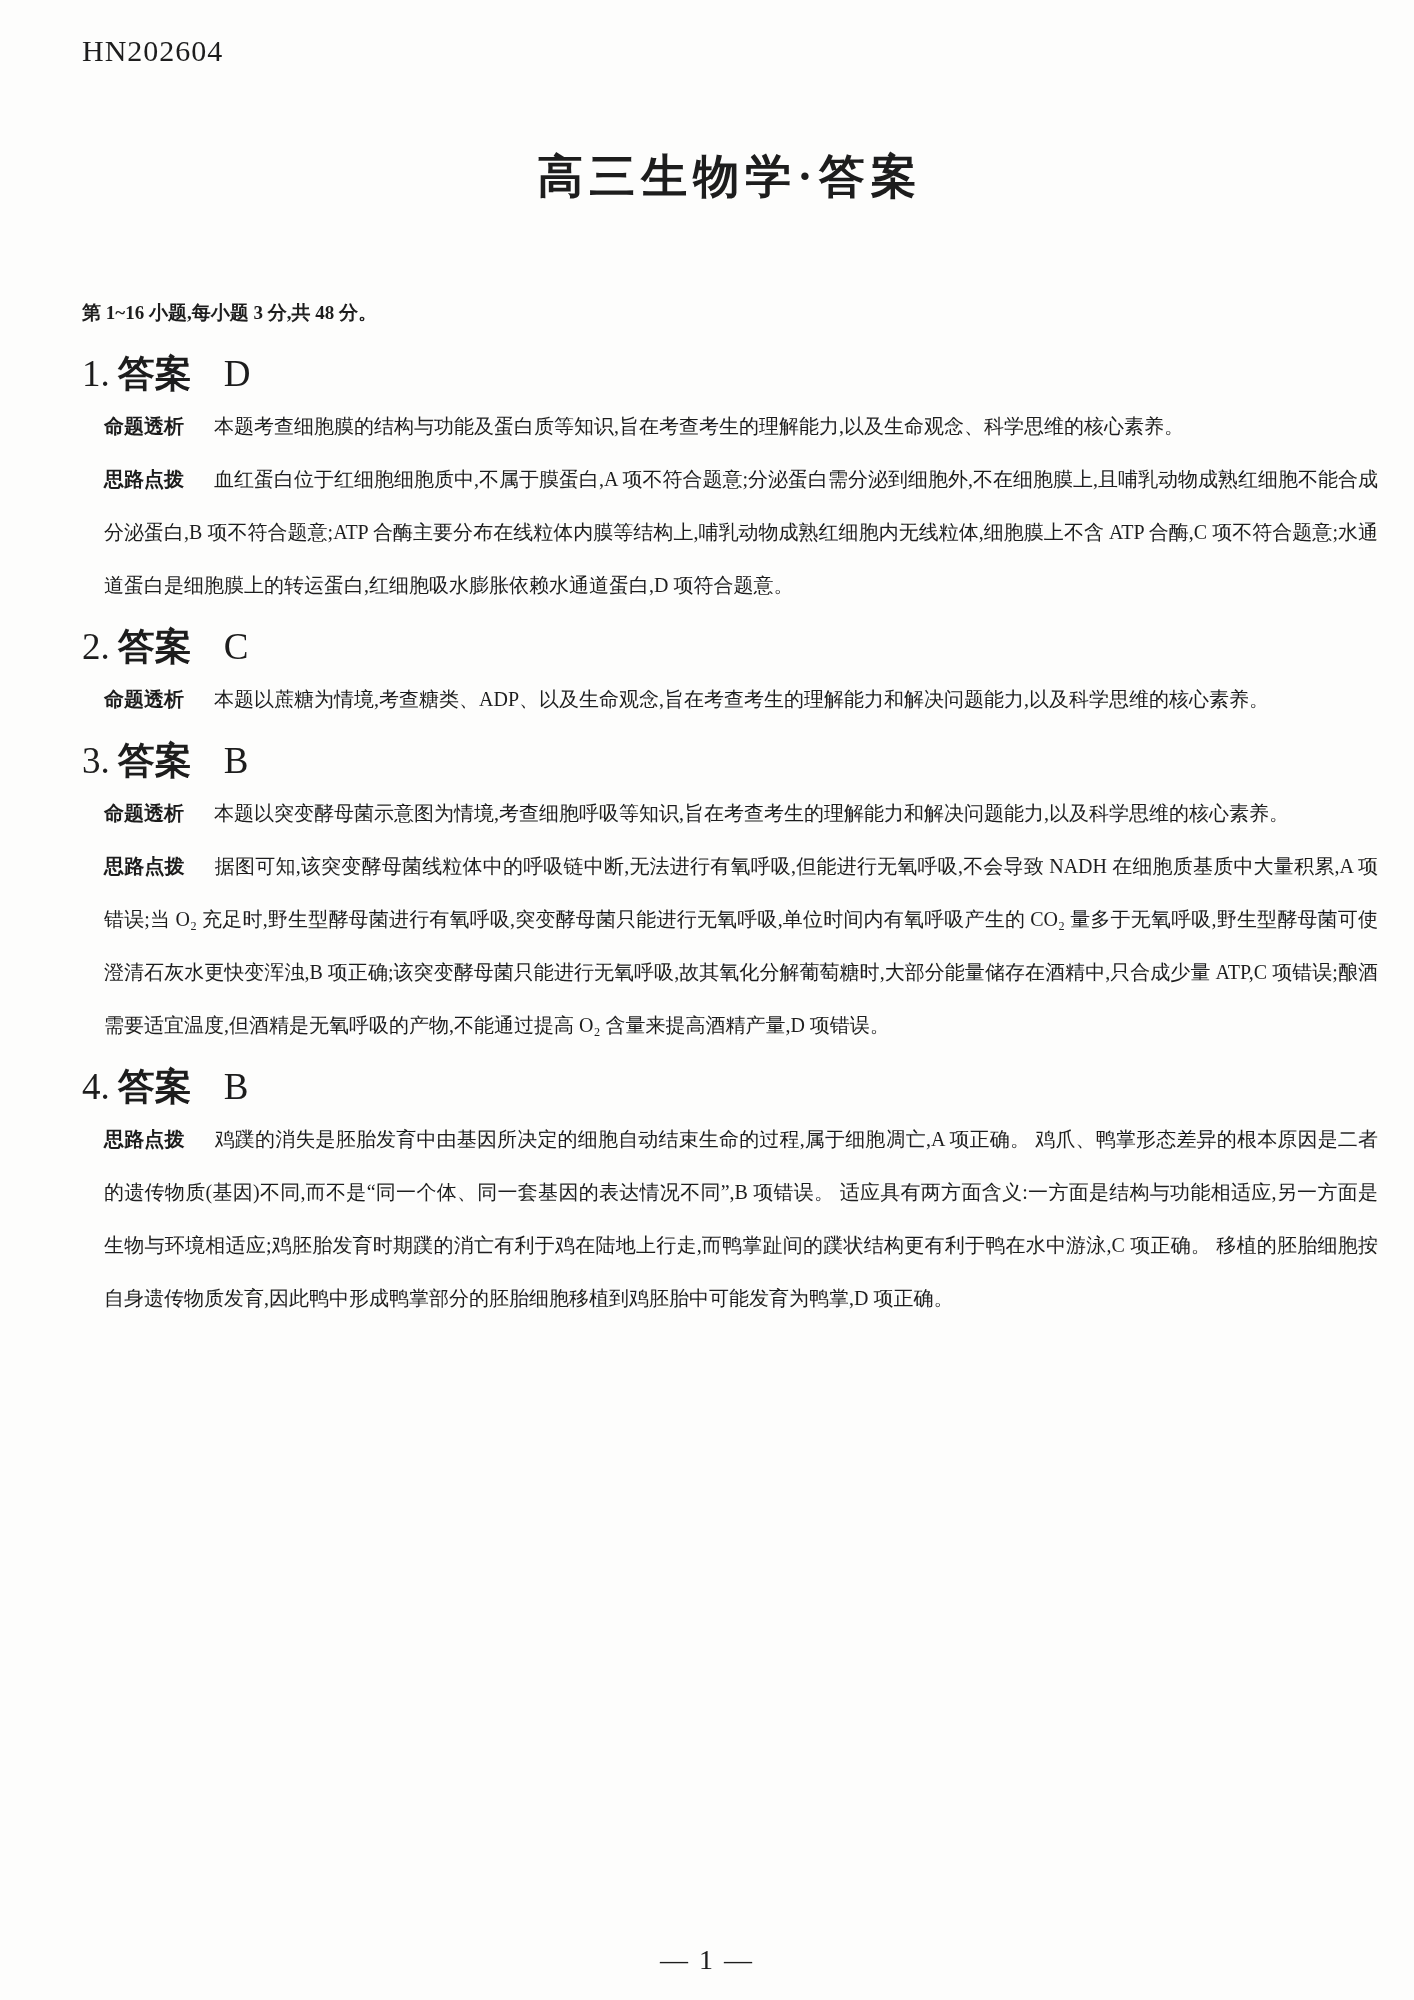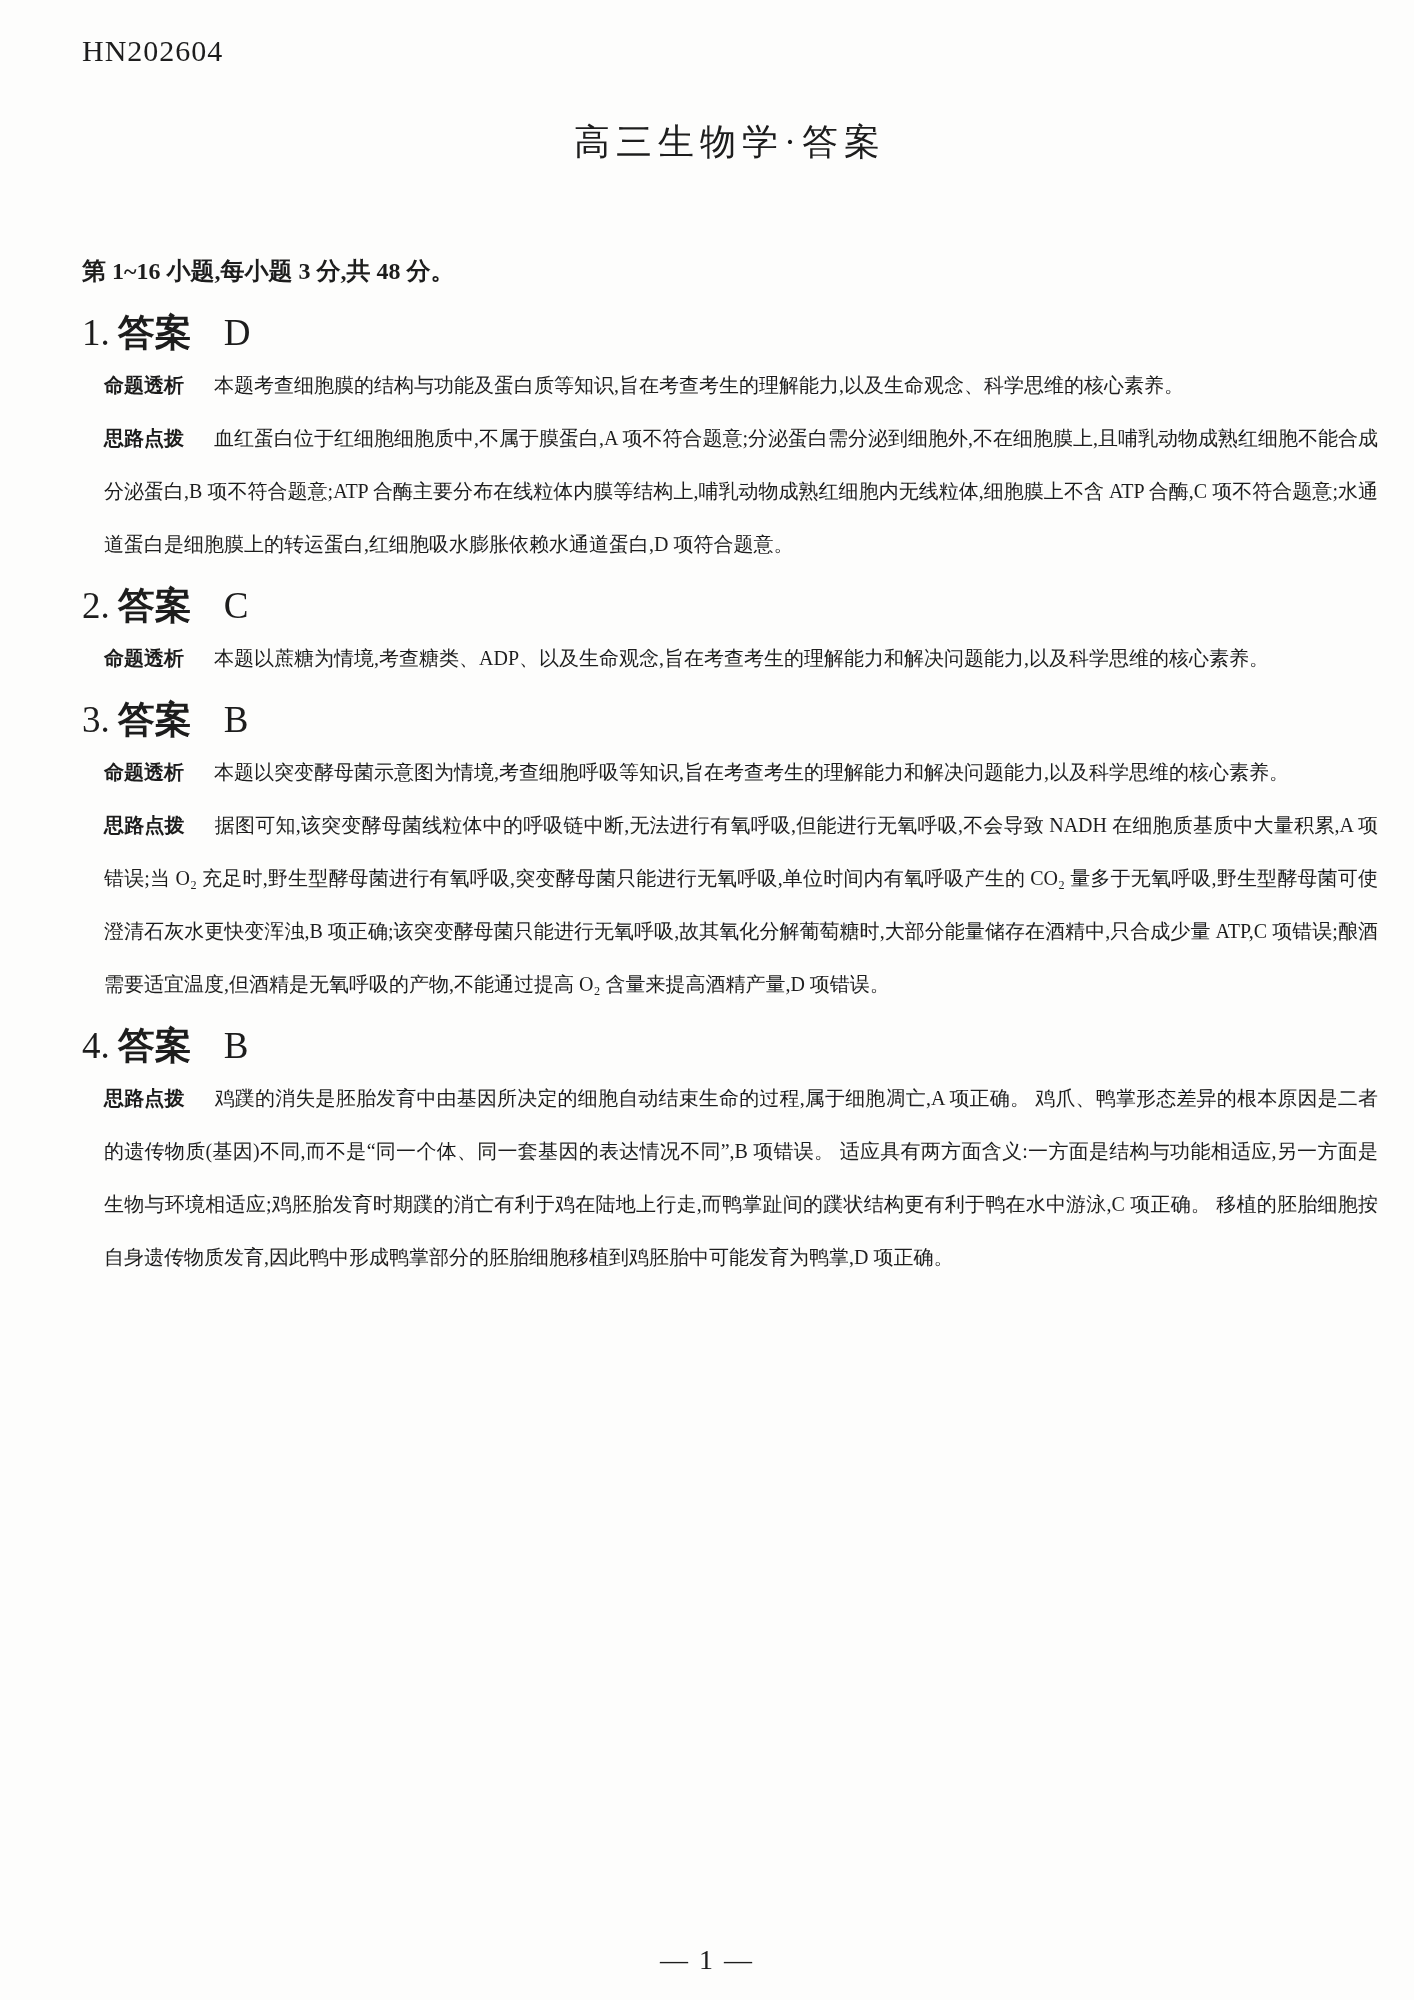--- a/index.html
+++ b/index.html
@@ -18,28 +18,28 @@
     padding:34px 36px 0 82px;
     overflow:hidden;
   }
   .code {
     font-size:30px;
     letter-spacing:1px;
     font-weight:400;
   }
   .title {
     text-align:center;
-    font-size:36px;
-    font-weight:400;
+    font-size:46px;
+    font-weight:700;
     letter-spacing:6px;
-    margin-top:50px;
+    margin-top:78px;
   }
   .intro {
     font-weight:700;
-    font-size:24px;
+    font-size:19px;
     line-height:53px;
     margin-top:78px;
   }
   .question { margin-top:4px; }
   .answer-line {
     font-size:37px;
     line-height:53px;
     margin-top:8px;
   }
   .answer-line .q-num { margin-right:8px; }

